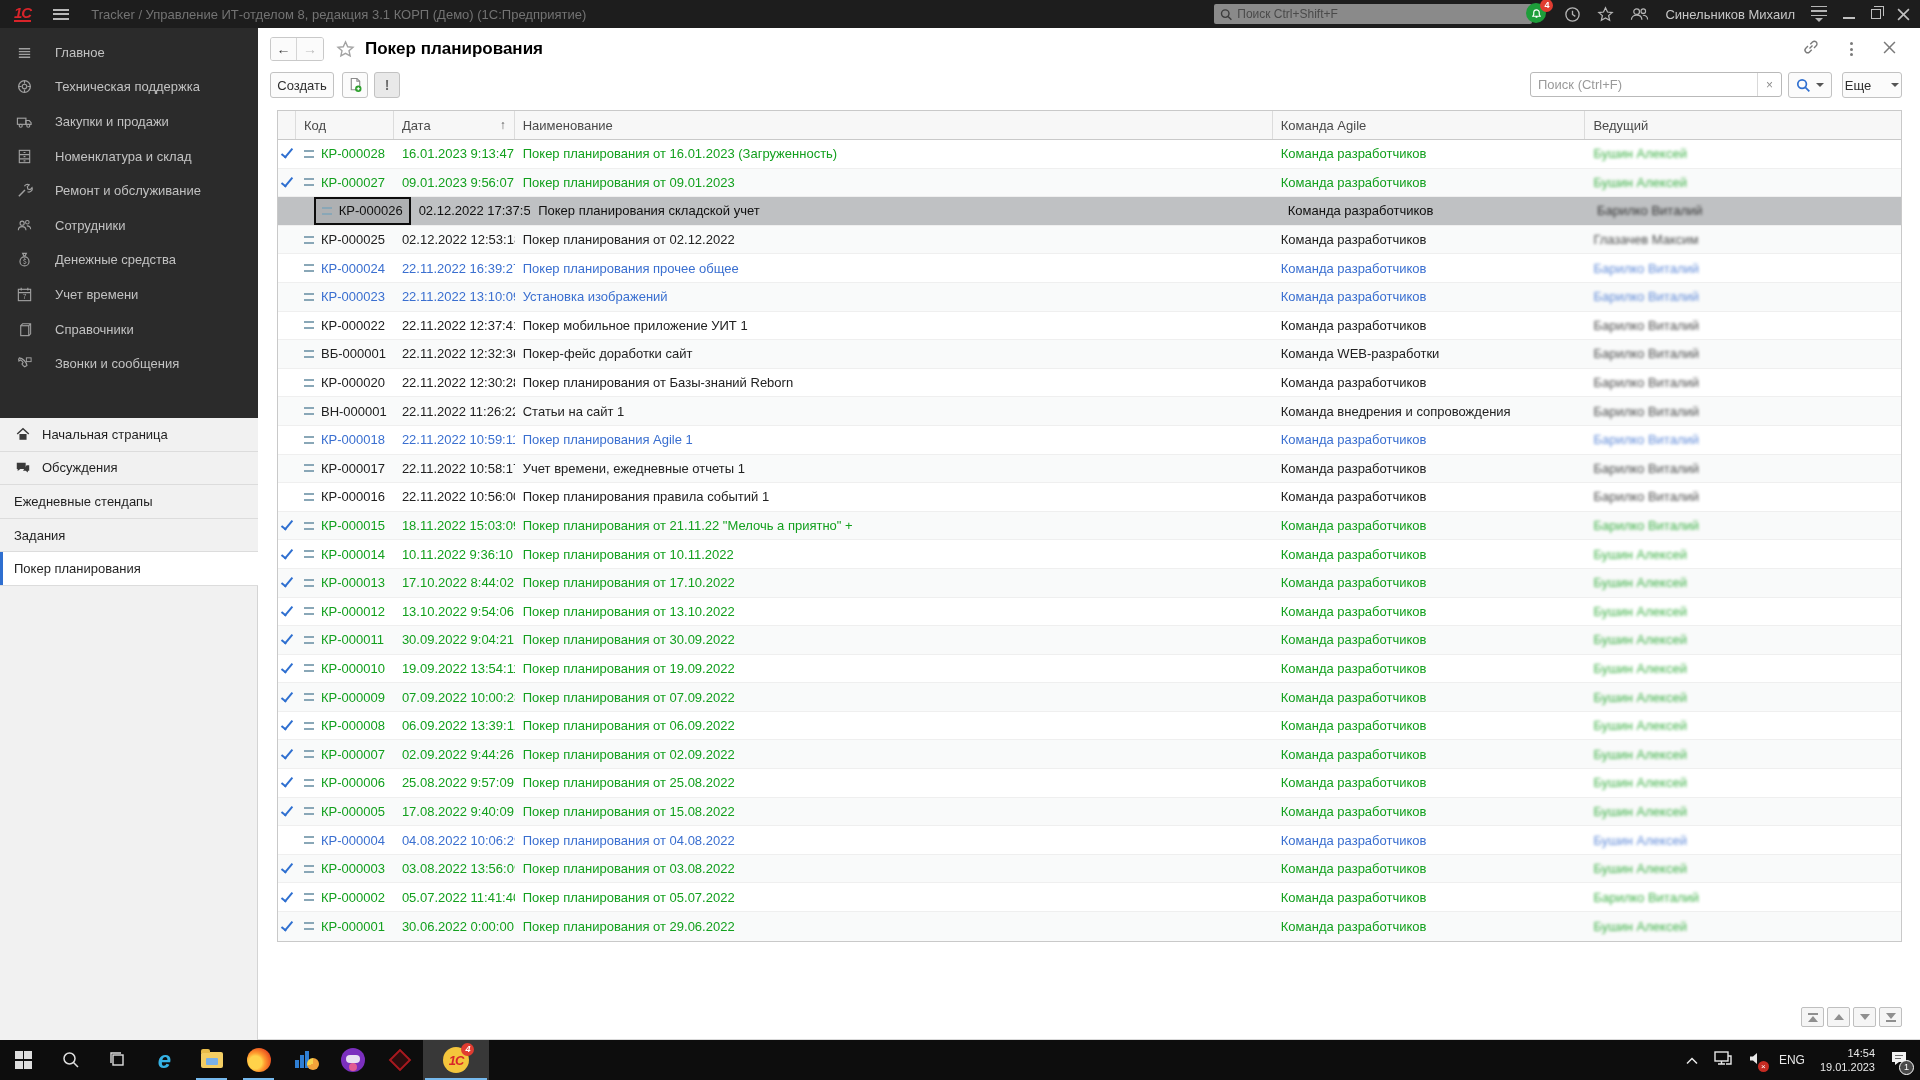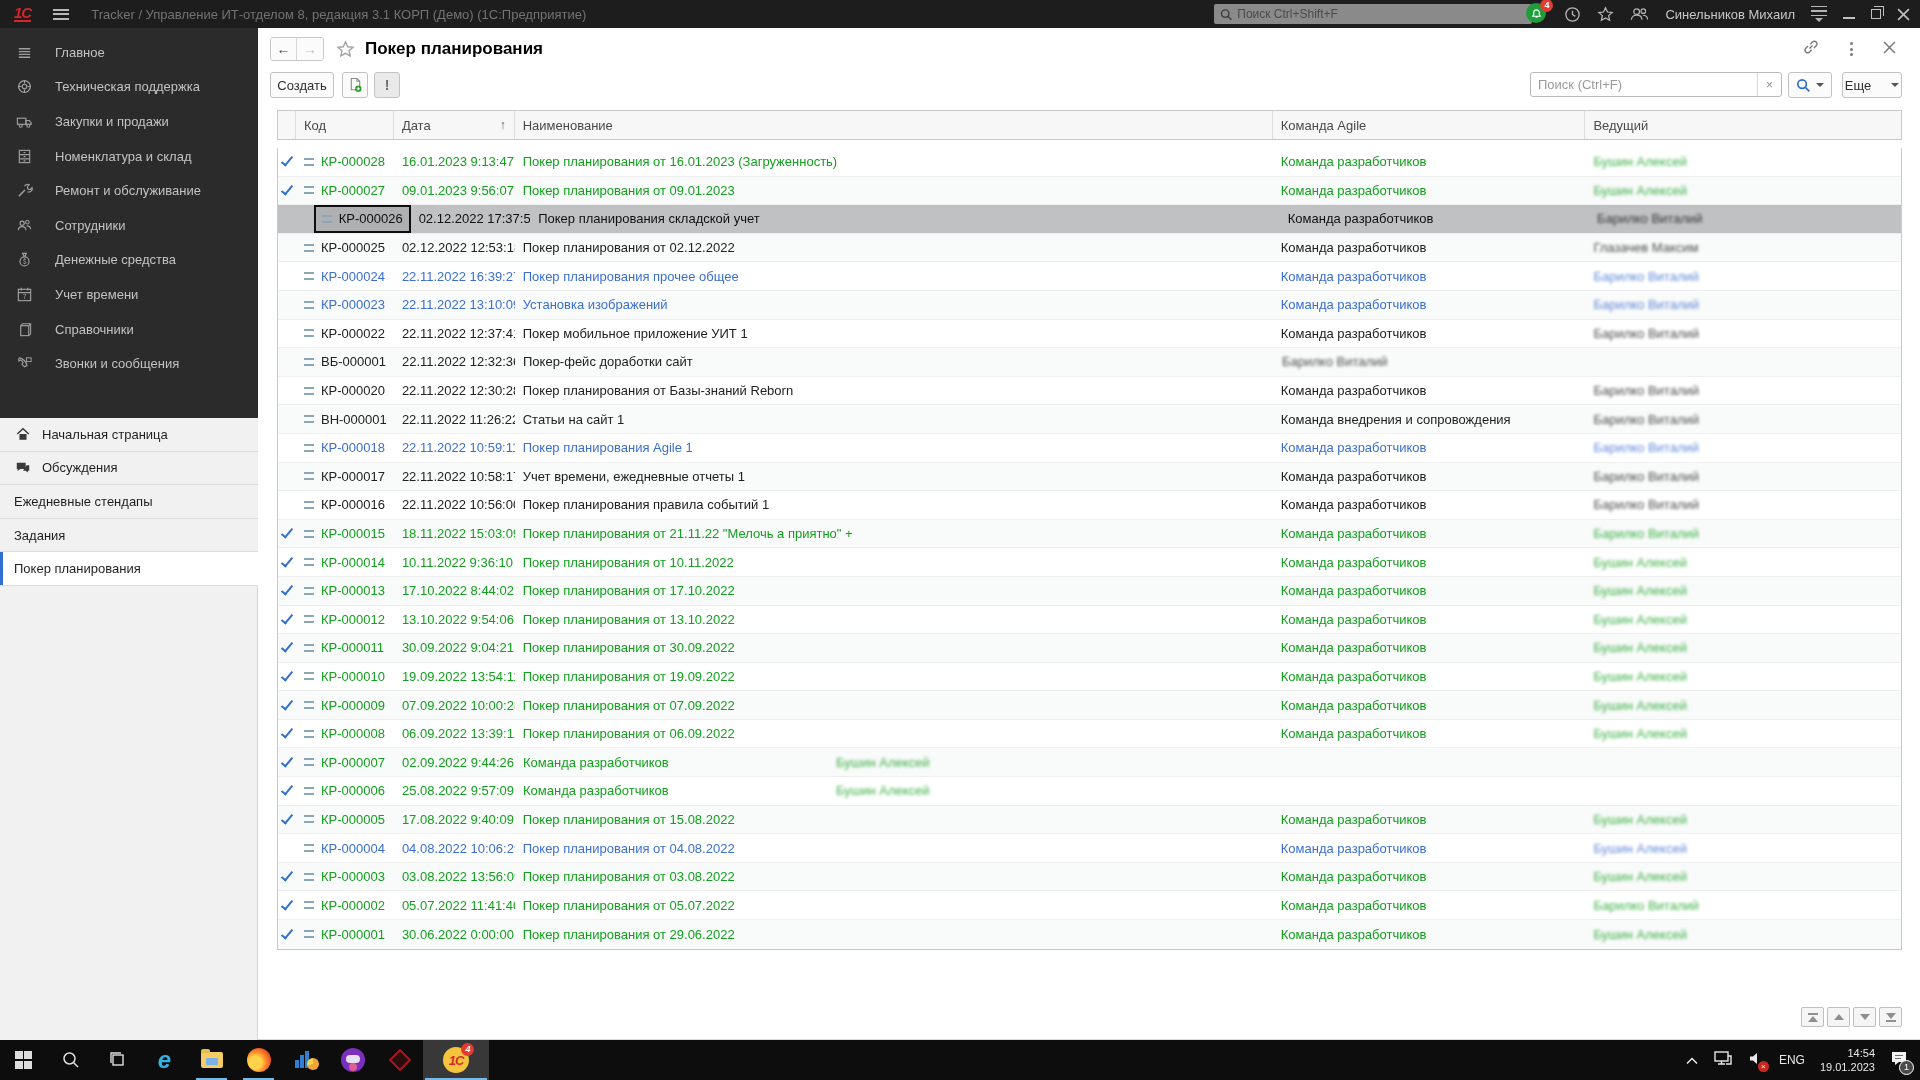--- a/index.html
+++ b/index.html
@@ -77,21 +77,21 @@
   .thead { display:flex; height:30px; background:#f7f7f7; border:1px solid #c9c9c9; align-items:center; }
   .th { font-size:13px; color:#4a4a4a; padding-left:8px; display:flex; align-items:center; height:100%; border-right:1px solid #dcdcdc; }
   .th:last-child { border-right:none; }
   .sort { margin-left:auto; margin-right:8px; color:#555; font-size:12px; }
   .c-mark { width:18px; padding-left:0; justify-content:center; }
   .c-code { width:98px; }
   .c-date { width:121px; }
   .c-name { width:759px; }
   .c-team { width:313px; }
   .c-lead { width:316px; }
-  .tbody { border:1px solid #c9c9c9; border-top:none; background:#fff;margin-top:8px; }
+  .tbody { border:1px solid #c9c9c9; border-top:none; background:#fff; }
   .trow { display:flex; height:28.6px; border-bottom:1px solid #efefef; background:#fff; }
   .trow.alt { background:#f9fafa; }
   .trow:last-child { border-bottom:none; }
   .cell { display:flex; align-items:center; padding-left:8px; overflow:hidden; }
   .cell.c-mark { padding-left:0; }
   .txt { font-size:13px; white-space:nowrap; }
   .trow.c-green .txt { color:#13a01e; }
   .trow.c-blue .txt { color:#3a6fd0; }
   .trow.c-black .txt { color:#212121; }
   .chk { display:none; width:6px; height:12px; border-right:2px solid #2e6fd0; border-bottom:2px solid #2e6fd0; transform:rotate(40deg); margin-top:-3px; }
@@ -562,20 +562,23 @@
     <div class="cell c-code">
             <span class="eq"></span>
             <span class="txt">ВБ-000001</span>
           </div>
     <div class="cell c-date">
             <span class="txt">22.11.2022 12:32:36</span>
           </div>
     <div class="cell c-name">
             <span class="txt">Покер-фейс доработки сайт</span>
           </div>
+    <div class="cell c-team">
+            <span class="txt">Команда WEB-разработки</span>
+          </div>
     <div class="cell c-lead">
             <span class="txt">Барилко Виталий</span>
           </div>
   </div>
         <div class="trow c-black">
     <div class="cell c-mark"></div>
     <div class="cell c-code">
             <span class="eq"></span>
             <span class="txt">КР-000020</span>
           </div>
@@ -840,37 +843,43 @@
     <div class="cell c-mark">
             <span class="chk"></span>
           </div>
     <div class="cell c-code">
             <span class="eq"></span>
             <span class="txt">КР-000007</span>
           </div>
     <div class="cell c-date">
             <span class="txt">02.09.2022 9:44:26</span>
           </div>
+    <div class="cell c-name">
+            <span class="txt">Покер планирования от 02.09.2022</span>
+          </div>
     <div class="cell c-team">
             <span class="txt">Команда разработчиков</span>
           </div>
     <div class="cell c-lead">
             <span class="txt">Бушин Алексей</span>
           </div>
   </div>
         <div class="trow c-green checked">
     <div class="cell c-mark">
             <span class="chk"></span>
           </div>
     <div class="cell c-code">
             <span class="eq"></span>
             <span class="txt">КР-000006</span>
           </div>
     <div class="cell c-date">
             <span class="txt">25.08.2022 9:57:09</span>
+          </div>
+    <div class="cell c-name">
+            <span class="txt">Покер планирования от 25.08.2022</span>
           </div>
     <div class="cell c-team">
             <span class="txt">Команда разработчиков</span>
           </div>
     <div class="cell c-lead">
             <span class="txt">Бушин Алексей</span>
           </div>
   </div>
         <div class="trow c-green checked alt">
     <div class="cell c-mark">

